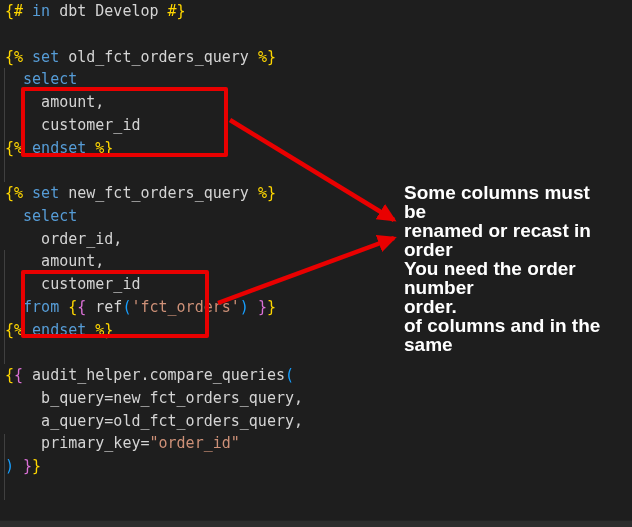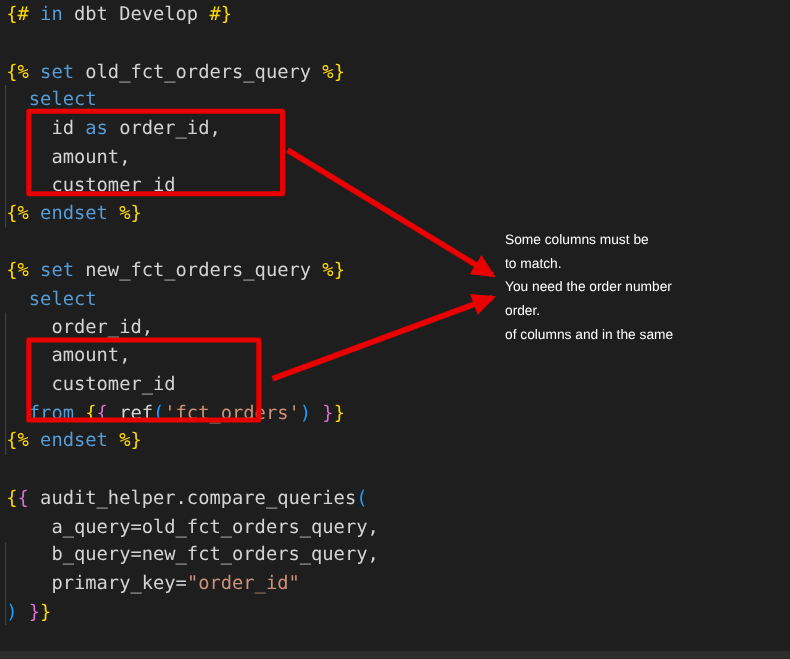--- a/index.html
+++ b/index.html
@@ -43,21 +43,21 @@
   
   .arrows{position:absolute;left:0;top:0;width:632px;height:527px;pointer-events:none;}
   .arrow-stroke{stroke:var(--highlight-red,#e90000);stroke-width:4.5;}
   .arrow-fill{fill:var(--highlight-red,#e90000);}
 
   
   .annotation{
     position:absolute;left:404px;top:183px;width:210px;
     color:var(--annotation-text,#ffffff);
     font-family:"Liberation Sans",sans-serif;
-    font-size:11px;font-weight:400;line-height:19px;
+    font-size:19px;font-weight:700;line-height:19px;
   }
 
   
   .bottom-strip{
     position:absolute;left:0;bottom:0;width:632px;height:6px;
     background:#2d2d2d;border-top:1px solid #232323;
   }
 </style>
 </head>
 <body>
@@ -66,55 +66,54 @@
 
   <div class="indent-guide guide-a"></div>
   <div class="indent-guide guide-b"></div>
   <div class="indent-guide guide-c"></div>
 
   <div class="code" id="code">
       <div class="code-line"><span class="tok-j">{#</span><span class="tok-d"> </span><span class="tok-k">in</span><span class="tok-d"> dbt Develop </span><span class="tok-j">#}</span></div>
       <div class="code-line"></div>
       <div class="code-line"><span class="tok-j">{%</span><span class="tok-d"> </span><span class="tok-k">set</span><span class="tok-d"> old_fct_orders_query </span><span class="tok-j">%}</span></div>
       <div class="code-line"><span class="tok-d">  </span><span class="tok-k">select</span></div>
-      <div class="code-line"><span class="tok-d">    id </span><span class="tok-k">as</span><span class="tok-d"> order_id,</span></div>
       <div class="code-line"><span class="tok-d">    amount,</span></div>
       <div class="code-line"><span class="tok-d">    customer_id</span></div>
       <div class="code-line"><span class="tok-j">{%</span><span class="tok-d"> </span><span class="tok-k">endset</span><span class="tok-d"> </span><span class="tok-j">%}</span></div>
       <div class="code-line"></div>
       <div class="code-line"><span class="tok-j">{%</span><span class="tok-d"> </span><span class="tok-k">set</span><span class="tok-d"> new_fct_orders_query </span><span class="tok-j">%}</span></div>
       <div class="code-line"><span class="tok-d">  </span><span class="tok-k">select</span></div>
       <div class="code-line"><span class="tok-d">    order_id,</span></div>
       <div class="code-line"><span class="tok-d">    amount,</span></div>
       <div class="code-line"><span class="tok-d">    customer_id</span></div>
       <div class="code-line"><span class="tok-d">  </span><span class="tok-k">from</span><span class="tok-d"> </span><span class="tok-j">{</span><span class="tok-p">{</span><span class="tok-d"> ref</span><span class="tok-u">(</span><span class="tok-s">'fct_orders'</span><span class="tok-u">)</span><span class="tok-d"> </span><span class="tok-p">}</span><span class="tok-j">}</span></div>
       <div class="code-line"><span class="tok-j">{%</span><span class="tok-d"> </span><span class="tok-k">endset</span><span class="tok-d"> </span><span class="tok-j">%}</span></div>
       <div class="code-line"></div>
       <div class="code-line"><span class="tok-j">{</span><span class="tok-p">{</span><span class="tok-d"> audit_helper.compare_queries</span><span class="tok-u">(</span></div>
+      <div class="code-line"><span class="tok-d">    b_query=new_fct_orders_query,</span></div>
       <div class="code-line"><span class="tok-d">    a_query=old_fct_orders_query,</span></div>
-      <div class="code-line"><span class="tok-d">    b_query=new_fct_orders_query,</span></div>
       <div class="code-line"><span class="tok-d">    primary_key=</span><span class="tok-s">"order_id"</span></div>
       <div class="code-line"><span class="tok-u">)</span><span class="tok-d"> </span><span class="tok-p">}</span><span class="tok-j">}</span></div>
     </div>
 
   <div class="hl-box box1"></div>
   <div class="hl-box box2"></div>
 
   <svg class="arrows" width="632" height="527" viewBox="0 0 632 527" xmlns="http://www.w3.org/2000/svg">
     <defs>
       <marker id="ah" markerUnits="userSpaceOnUse" markerWidth="22" markerHeight="20" refX="16" refY="9" orient="auto">
         <path class="arrow-fill" d="M0,0 L19,9 L0,18 Z"></path>
       </marker>
     </defs>
     <line class="arrow-stroke" x1="230" y1="120" x2="394" y2="220" marker-end="url(#ah)"></line>
     <line class="arrow-stroke" x1="218" y1="303" x2="394" y2="238" marker-end="url(#ah)"></line>
   </svg>
 
   <div class="annotation">
     <div>Some columns must be</div>
-    <div>to match.</div>
+    <div>renamed or recast in order</div>
     <div>You need the order number</div>
     <div>order.</div>
     <div>of columns and in the same</div>
   </div>
 
   <div class="bottom-strip"></div>
 </div>
 
 </body></html>

